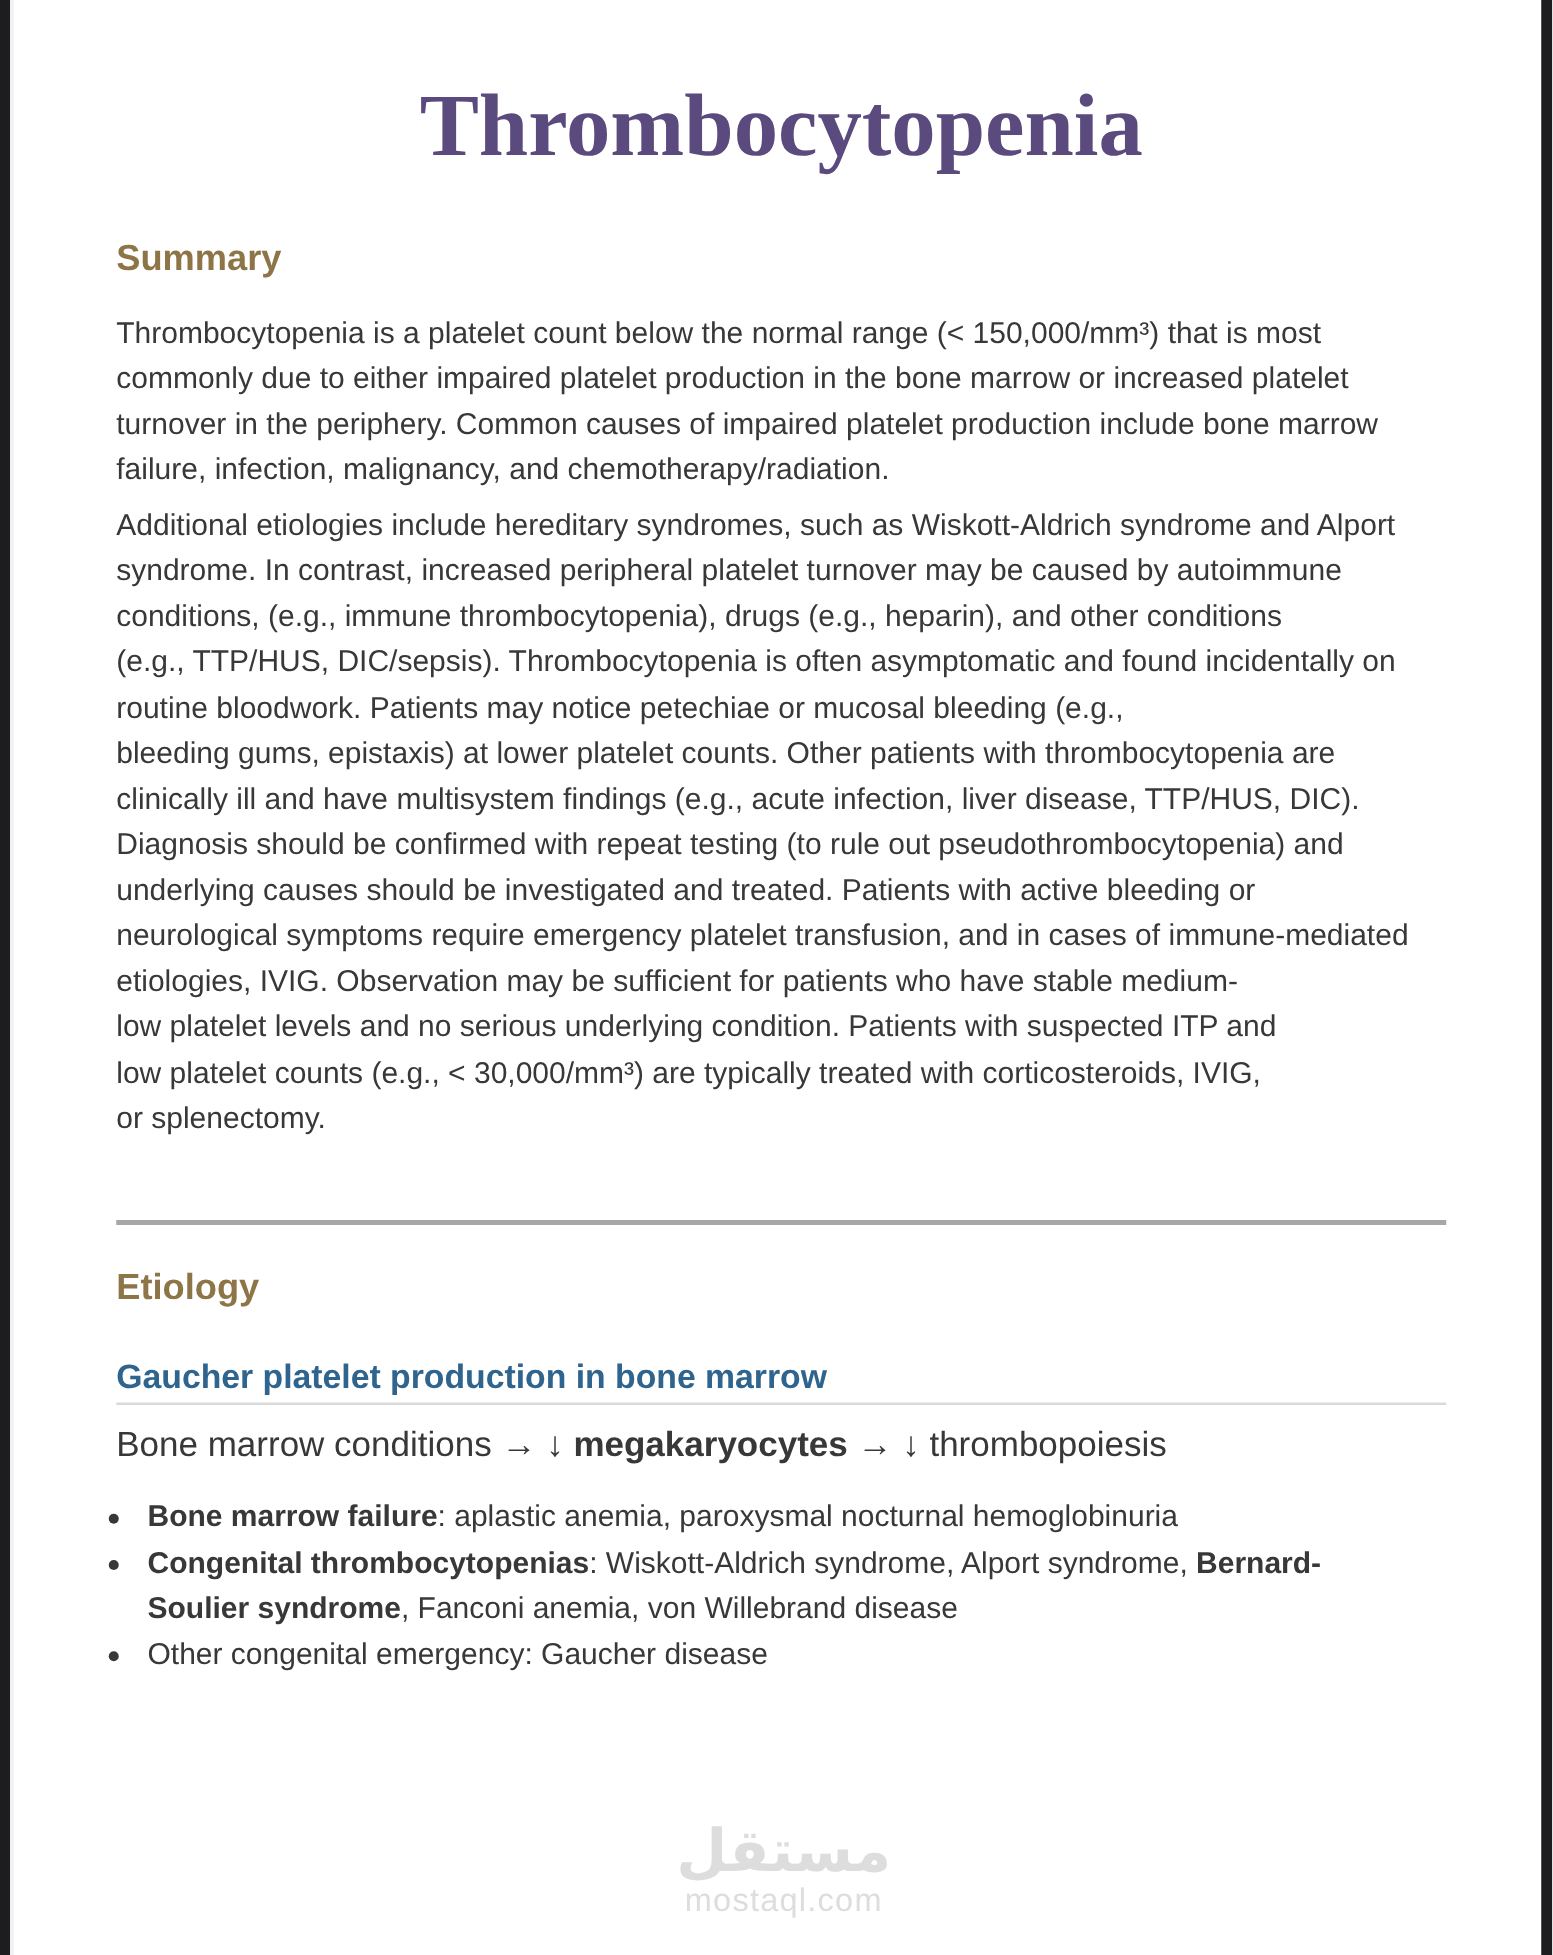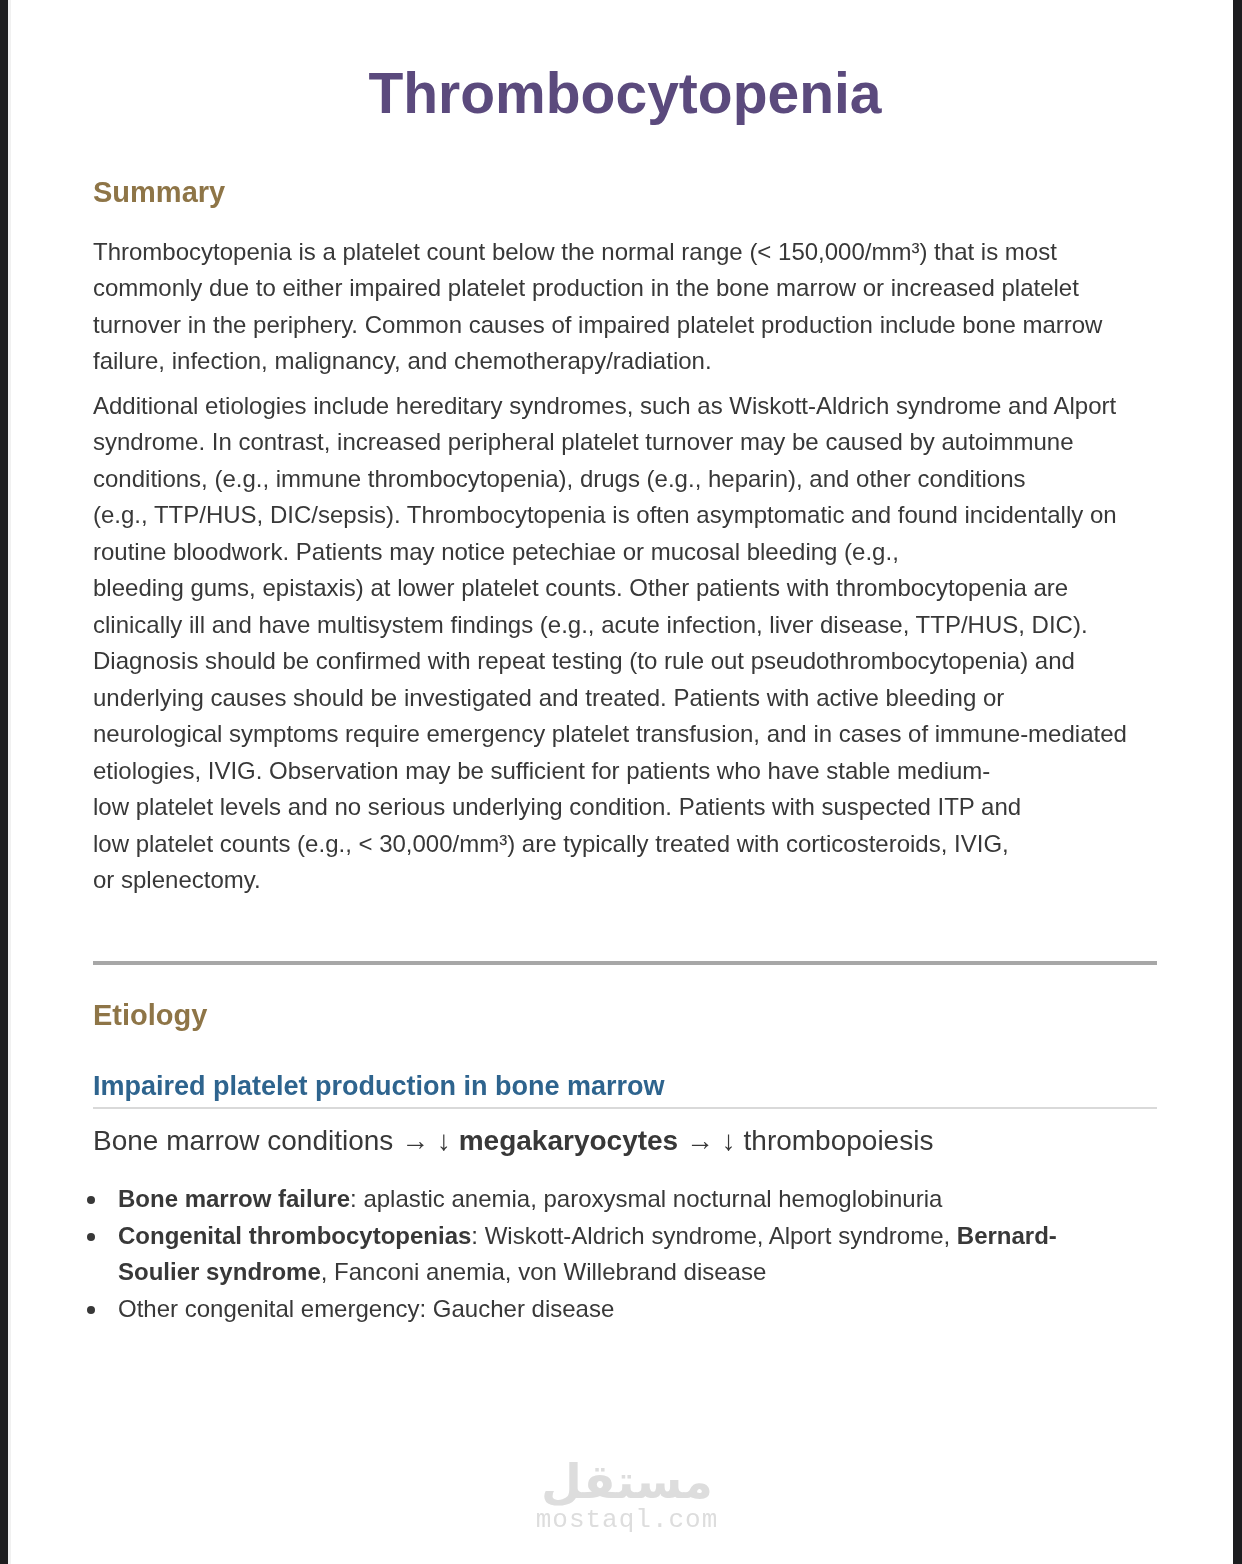--- a/index.html
+++ b/index.html
@@ -35,23 +35,23 @@
     background:var(--frame);
   }
   .content{
     position:absolute;
     left:93px;
     top:0;
     width:1064px;
   }
   .doc-title{
     margin:64px 0 0 0;
-    font-family:Liberation Sans, sans-serif;
+    font-family:Liberation Serif, serif;
     font-weight:bold;
-    font-size:57px;
+    font-size:71px;
     line-height:1.05;
     color:var(--title);
     text-align:center;
   }
   .doc-subtitle{
     margin:14px 0 0 0;
     font-family:"Liberation Serif", serif;
     font-style:italic;
     font-size:40px;
     line-height:1.1;
@@ -128,21 +128,21 @@
     padding-left:12px;
   }
   .watermark-logo{
     font-family:"DejaVu Sans", sans-serif;
     font-weight:bold;
     font-size:47px;
     line-height:48px;
     color:var(--watermark);
   }
   .watermark-site{
-    font-family:Liberation Mono, monospace;
+    font-family:Liberation Sans, sans-serif;
     font-size:26px;
     line-height:26px;
     margin-top:1px;
     color:var(--watermark);
     letter-spacing:1px;
   }
   b{font-weight:bold;}
 </style>
 </head>
 <body>
@@ -171,21 +171,21 @@
 underlying causes should be investigated and treated. Patients with active bleeding or
 neurological symptoms require emergency platelet transfusion, and in cases of immune-mediated
 etiologies, IVIG. Observation may be sufficient for patients who have stable medium-
 low platelet levels and no serious underlying condition. Patients with suspected ITP and
 low platelet counts (e.g., &lt; 30,000/mm³) are typically treated with corticosteroids, IVIG,
 or splenectomy.</p>
 
     <hr class="divider">
 
     <h2 class="section-heading etiology">Etiology</h2>
-    <h3 class="subsection-heading">Impaired platelet production in bone marrow</h3>
+    <h3 class="subsection-heading">Gaucher platelet production in bone marrow</h3>
 
     <p class="flow-line"><span>Bone marrow conditions → ↓ </span><b>megakaryocytes</b><span> → ↓ thrombopoiesis</span></p>
 
     <ul class="bullet-list">
       <li><b>Bone marrow failure</b><span>: aplastic anemia, paroxysmal nocturnal hemoglobinuria</span></li>
       <li><b>Congenital thrombocytopenias</b><span>: Wiskott-Aldrich syndrome, Alport syndrome, </span><b>Bernard-
 Soulier syndrome</b><span>, Fanconi anemia, von Willebrand disease</span></li>
       <li><span>Other congenital emergency: Gaucher disease</span></li>
     </ul>
   </div>

